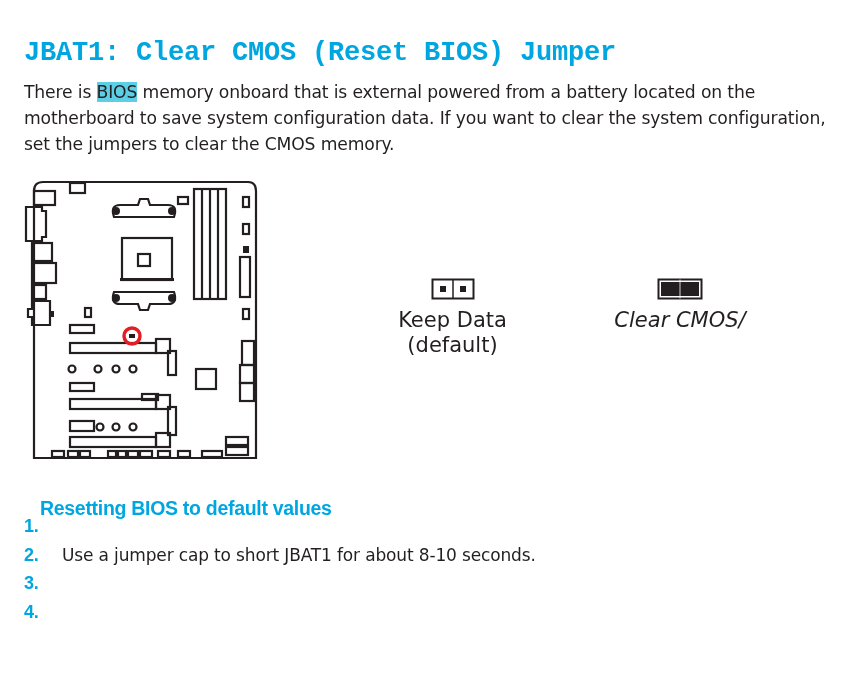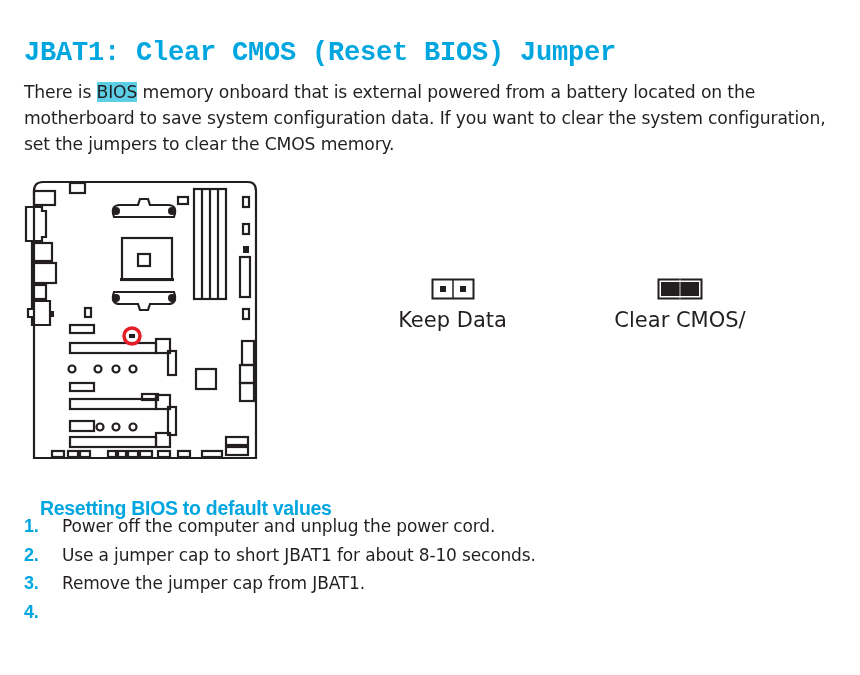--- a/index.html
+++ b/index.html
@@ -10,21 +10,21 @@
              font-size: 27px; color: #00a6e0; letter-spacing: -0.2px; }
     .intro { position: absolute; left: 24px; top: 79px; width: 820px; margin: 0;
              font-family: "DejaVu Sans", sans-serif; font-size: 17.2px; line-height: 26px;
              color: #231f20; letter-spacing: -0.15px; }
     .hl { background: #5ccfe6; }
     .board { position: absolute; left: 20px; top: 175px; }
     .jumper-item { position: absolute; text-align: center;
                    font-family: "DejaVu Sans", sans-serif; font-size: 21px; line-height: 25px; color: #231f20; }
     .jumper-item svg { display: block; margin: 0 auto 8px auto; }
     .keep { left: 390px; top: 278px; width: 125px; }
-    .clear { left: 610px; top: 278px; width: 140px; }
+    .clear { left: 610px; top: 278px; width: 140px; font-style: italic; }
     .sub { position: absolute; left: 24px; top: 481px; margin: 16px;
            font-family: "Liberation Sans", sans-serif; font-weight: bold; font-size: 19.5px;
            color: #00a6e0; letter-spacing: -0.3px; }
     .steps { position: absolute; left: 24px; top: 512px; margin: 0; padding: 0; list-style: none;
              font-family: "DejaVu Sans", sans-serif; font-size: 17px; line-height: 28.5px; color: #231f20; }
     .steps li { display: flex; letter-spacing: -0.15px; }
     .steps .num { width: 38px; color: #00a6e0; font-weight: bold; font-family: "Liberation Sans", sans-serif; font-size: 18px; }
   </style>
 </head>
 <body>
@@ -125,42 +125,41 @@
 </svg>
 
 <div class="jumper-item keep">
   <svg width="44" height="22" viewBox="0 0 44 22">
     <rect x="1.5" y="1.5" width="41" height="19" fill="none" stroke="#231f20" stroke-width="2"></rect>
     <line x1="22" y1="1.5" x2="22" y2="20.5" stroke="#231f20" stroke-width="1.5"></line>
     <rect x="9" y="8" width="6" height="6" fill="#231f20"></rect>
     <rect x="29" y="8" width="6" height="6" fill="#231f20"></rect>
   </svg>
   <div>Keep Data</div>
+  <div>(default)</div>
 </div>
 
 <div class="jumper-item clear">
   <svg width="46" height="22" viewBox="0 0 46 22">
     <rect x="1.5" y="1.5" width="43" height="19" fill="none" stroke="#231f20" stroke-width="2"></rect>
     <rect x="4" y="4" width="38" height="14" fill="#231f20"></rect>
     <line x1="23" y1="1.5" x2="23" y2="20.5" stroke="#ffffff" stroke-width="0.8"></line>
   </svg>
   <div>Clear CMOS/</div>
 </div>
 
 <h2 class="sub">Resetting BIOS to default values</h2>
 
 <ol class="steps">
   <li>
       <span class="num">1.</span>
-      <span>Power off the computer and unplug the power cord.</span>
     </li>
   <li>
       <span class="num">2.</span>
       <span>Use a jumper cap to short JBAT1 for about 8-10 seconds.</span>
     </li>
   <li>
       <span class="num">3.</span>
-      <span>Remove the jumper cap from JBAT1.</span>
     </li>
   <li>
       <span class="num">4.</span>
     </li>
 </ol>
 
 </body></html>

